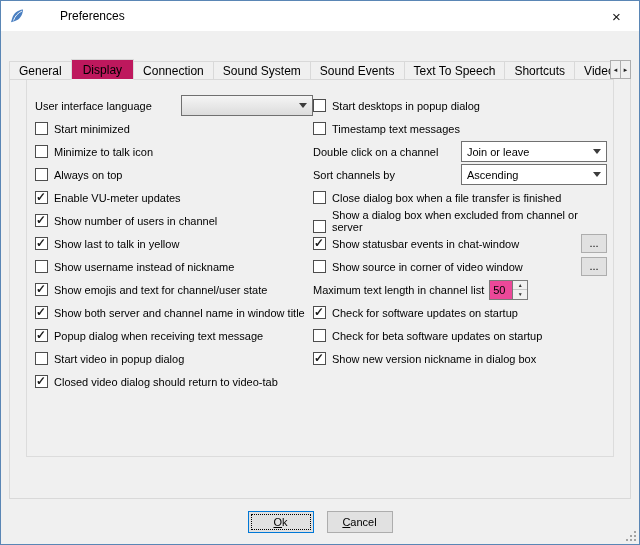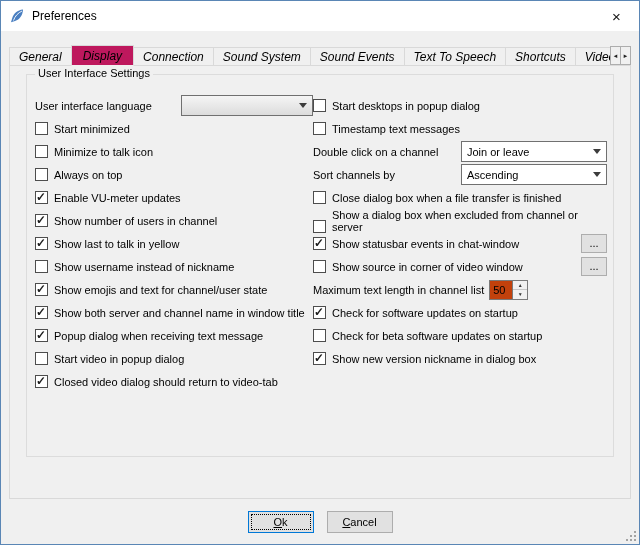--- a/index.html
+++ b/index.html
@@ -1,23 +1,23 @@
 <!DOCTYPE html>
 <html><head>
 <meta charset="utf-8">
 <style>
   *{box-sizing:border-box;}
   html,body{margin:0;padding:0;}
   body{width:640px;height:545px;background:#f0f0f0;font-family:"Liberation Sans",sans-serif;font-size:11px;color:#000;position:relative;overflow:hidden;}
   .window{position:absolute;inset:0;border:1px solid #5a86b5;background:#f0f0f0;}
-  .titlebar{height:30px;background:#fff;display:flex;align-items:center;}
+  .titlebar{height:30px;background:#fff;display:flex;align-items:center;gap:28px;}
   .app-icon{width:16px;height:16px;margin:0 7px 0 8px;display:inline-flex;}
   .title-text{font-size:12px;}
   .close-btn{margin-left:auto;width:45px;height:30px;display:flex;align-items:center;justify-content:center;font-size:15px;color:#111;cursor:default;}
-  .tabbar{position:absolute;top:44px;left:8px;right:8px;height:21px;z-index:2;font-style:italic;}
+  .tabbar{position:absolute;top:58px;left:8px;right:8px;height:21px;z-index:2;}
   .tabs{display:flex;align-items:flex-end;overflow:hidden;height:21px;margin-right:18px;white-space:nowrap;}
   .tab{flex:none;height:19px;line-height:18px;padding:0 9px;background:#f0f0f0;border:1px solid #d9d9d9;margin-right:-1px;font-size:12px;}
   .tab.active{height:21px;line-height:20px;border-bottom:1px solid #f0f0f0;padding:0 11px;position:relative;z-index:3;background:#be185d;}
   .tab-spin{position:absolute;right:0;top:1px;display:flex;}
   .tab-spin-btn{width:11px;height:19px;border:1px solid #adadad;background:#f0f0f0;font-size:6px;display:flex;align-items:center;justify-content:center;margin-left:-1px;color:#222;}
   .pane{position:absolute;top:64px;left:8px;right:8px;height:434px;border:1px solid #d9d9d9;background:#f0f0f0;z-index:1;}
   .groupbox{position:absolute;top:8px;left:16px;right:16px;height:383px;border:1px solid #dcdcdc;}
   .group-label{position:absolute;top:-8px;left:8px;background:#f0f0f0;padding:0 3px;}
   .cols{display:flex;padding:19px 6px 0 8px;}
   .col-left{width:278px;flex:none;}
@@ -27,21 +27,21 @@
   .cb{width:13px;height:13px;border:1px solid #4d4d4d;background:#fff;flex:none;margin-right:6px;position:relative;}
   .cb.checked::after{content:"✓";position:absolute;left:0px;top:-2px;font-size:12px;font-weight:600;color:#1c1c1c;}
   .combo{height:21px;border:1px solid #707070;background:#fff;display:flex;align-items:center;padding:0 5px;margin-left:auto;}
   .combo.classic{background:linear-gradient(180deg,#f5f5f5,#dcdcdc);}
   .combo .val{flex:1;white-space:nowrap;overflow:hidden;}
   .combo .arr{flex:none;width:0;height:0;border-left:4px solid transparent;border-right:4px solid transparent;border-top:5px solid #3c3c3c;margin-left:6px;}
   .w-lang{width:132px;}
   .w-right{width:146px;gap:8px;}
   .more-btn{margin-left:auto;width:26px;height:19px;border:1px solid #adadad;background:#e1e1e1;font-family:inherit;font-size:11px;line-height:11px;text-align:center;padding:0;}
   .spin{display:flex;margin-left:5px;height:20px;}
-  .spin-input{width:24px;height:20px;border:1px solid #7a7a7a;padding:1px 3px;font-family:"Liberation Sans",sans-serif;font-size:11px;background:#c2410c;outline:none;}
+  .spin-input{width:24px;height:20px;border:1px solid #7a7a7a;padding:1px 3px;font-family:"Liberation Sans",sans-serif;font-size:11px;background:#ec4899;outline:none;}
   .spin-btns{display:flex;flex-direction:column;width:15px;border:1px solid #7a7a7a;border-left:none;background:#f0f0f0;}
   .spin-btn{flex:1;font-size:5px;line-height:8px;text-align:center;background:#f0f0f0;color:#333;border:none;padding:0;}
   .spin-btn:first-child{border-bottom:1px solid #c6c6c6;}
   .buttons{position:absolute;left:0;right:0;top:510px;display:flex;justify-content:center;gap:13px;}
   .btn{width:66px;height:22px;border:1px solid #adadad;background:#e1e1e1;font-family:"Liberation Sans",sans-serif;font-size:11px;display:flex;align-items:center;justify-content:center;padding:0;}
   .btn.default{border:1px solid #0078d7;outline:1px dotted #000;outline-offset:-4px;}
   .mn{text-decoration:underline;}
   .grip{position:absolute;right:2px;bottom:2px;width:12px;height:12px;}
   .grip::before{content:"";position:absolute;right:1px;bottom:1px;width:2px;height:2px;background:#a3a3a3;
     box-shadow:-4px 0 0 #a3a3a3,-8px 0 0 #a3a3a3,0 -4px 0 #a3a3a3,0 -8px 0 #a3a3a3,-4px -4px 0 #a3a3a3;}

